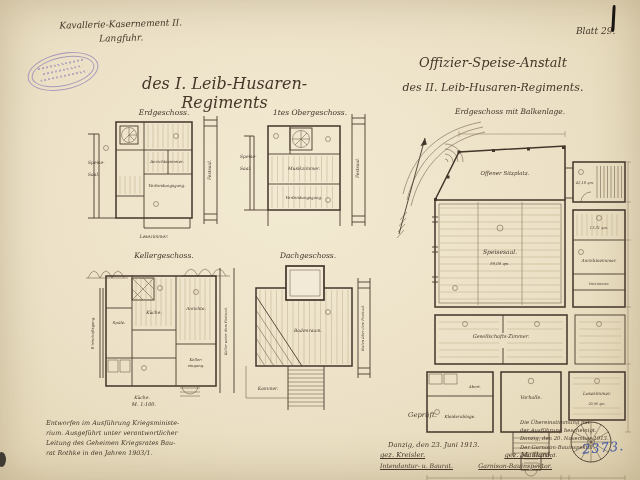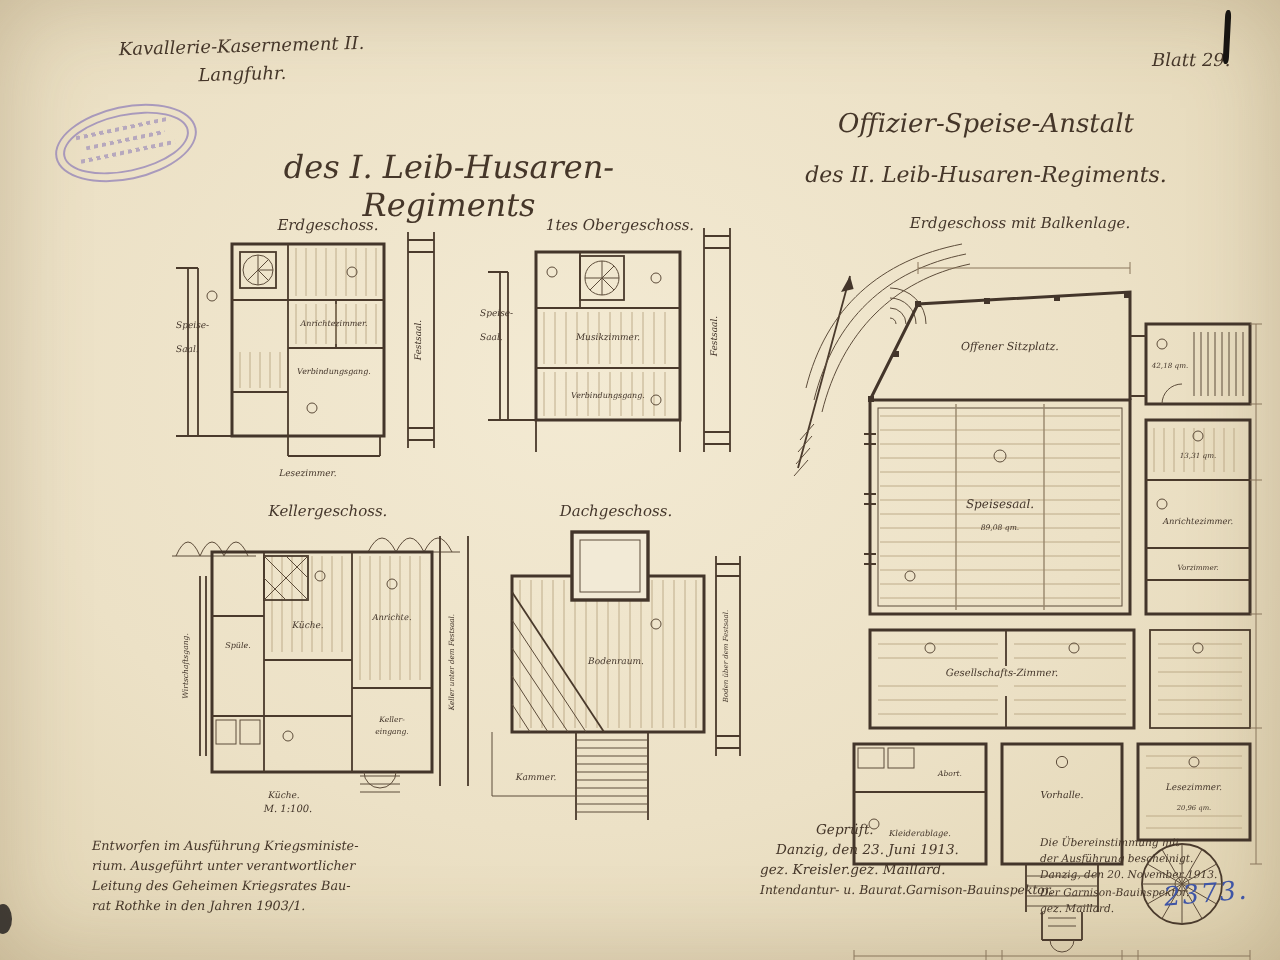--- a/index.html
+++ b/index.html
@@ -31,22 +31,22 @@
                background: repeating-linear-gradient(90deg, #8d7cb8 0 2px, transparent 2px 4px); }
   .stamp .t1 { top: 10px; } .stamp .t2 { top: 16px; left: 16px; right: 16px; } .stamp .t3 { top: 22px; }
 
   .inkmark { position: absolute; left: 612px; top: 5px; width: 2.6px; height: 27px; background: #171411; border-radius: 45% / 12%; transform: rotate(3deg); }
   .corner-spot { position: absolute; left: -3px; top: 452px; width: 9px; height: 15px; background: #262220; border-radius: 50%; opacity: .85; }
 
   
   .left-note { left: 46px; top: 419px; width: 230px; font-size: 6.4px; line-height: 1.55; white-space: nowrap; }
   .pruef { left: 380px; top: 410px; width: 175px; font-size: 6.8px; line-height: 1.5; }
   .pruef .ttl { margin-left: 28px; }
-  .pruef .dt { margin-left: 8px; }
-  .pruef .row { display: flex; width: 172px; }
+  .pruef .dt { margin-left: 8px; margin-top: 20px; }
+  .pruef .row { display: flex; justify-content: space-between; width: 172px; text-decoration: underline; }
   .pruef .row.roles { font-size: 6.2px; }
   .right-note { left: 520px; top: 418px; width: 112px; font-size: 5.3px; line-height: 1.55; white-space: nowrap; }
   .invnum { left: 582px; top: 440px; color: #3f55a6; font-size: 13px; font-style: italic; letter-spacing: 1px; transform: rotate(-5deg); }
 
   
   svg { position: absolute; overflow: visible; }
   svg text { font-family: "DejaVu Serif", serif; font-style: italic; fill: #43352a; }
   .plantitle { font-size: 7.5px; text-anchor: middle; }
   .lbl { text-anchor: middle; }
   .w  { stroke: #43352a; stroke-width: 1.5; fill: none; }

